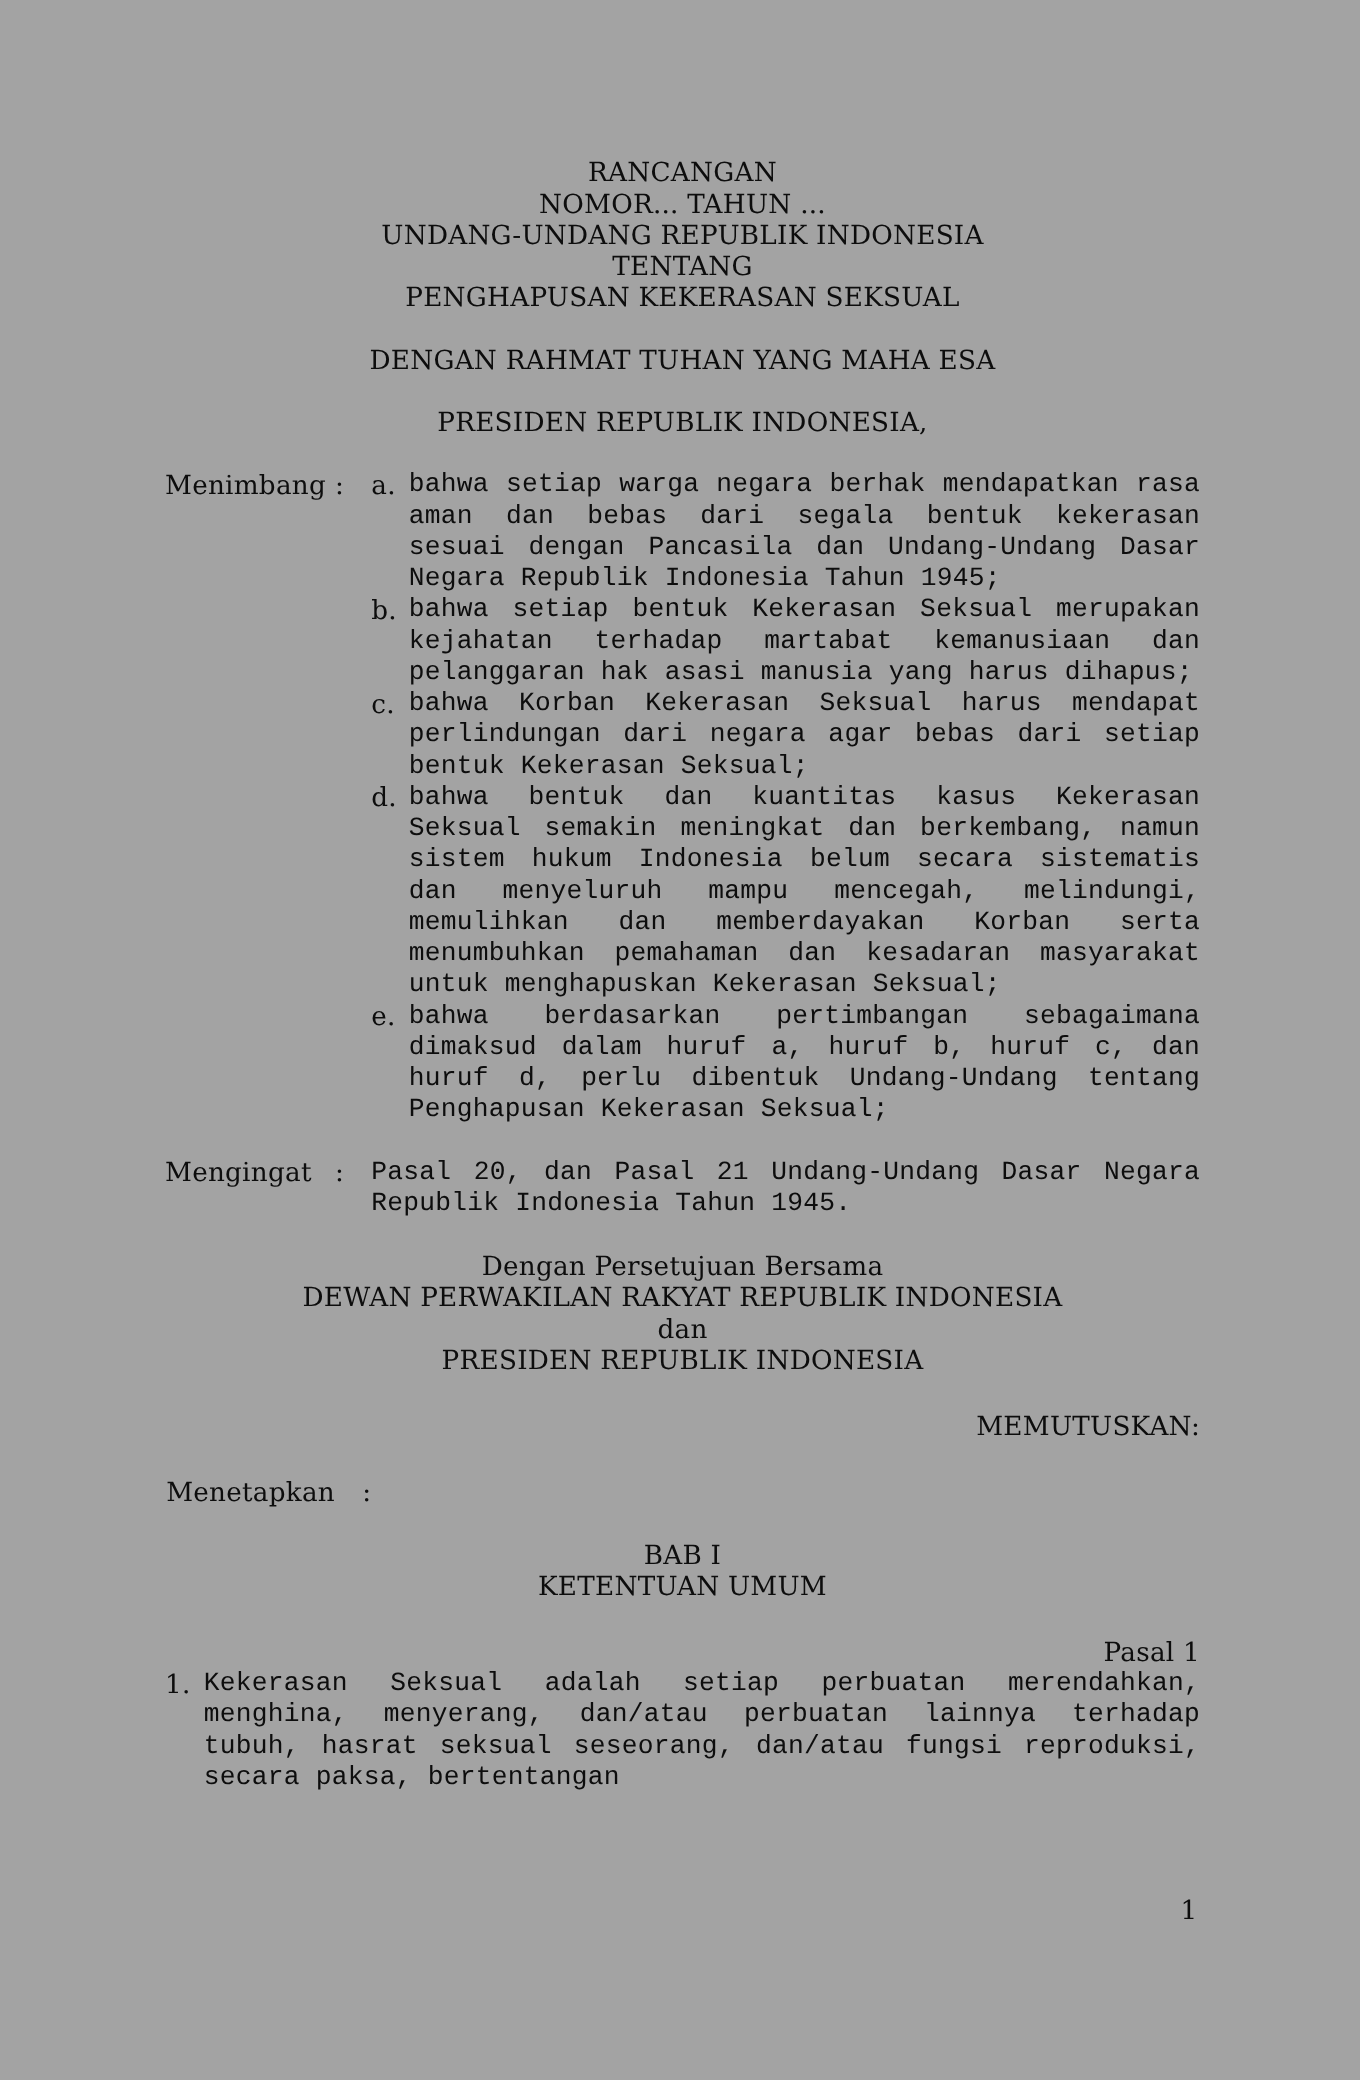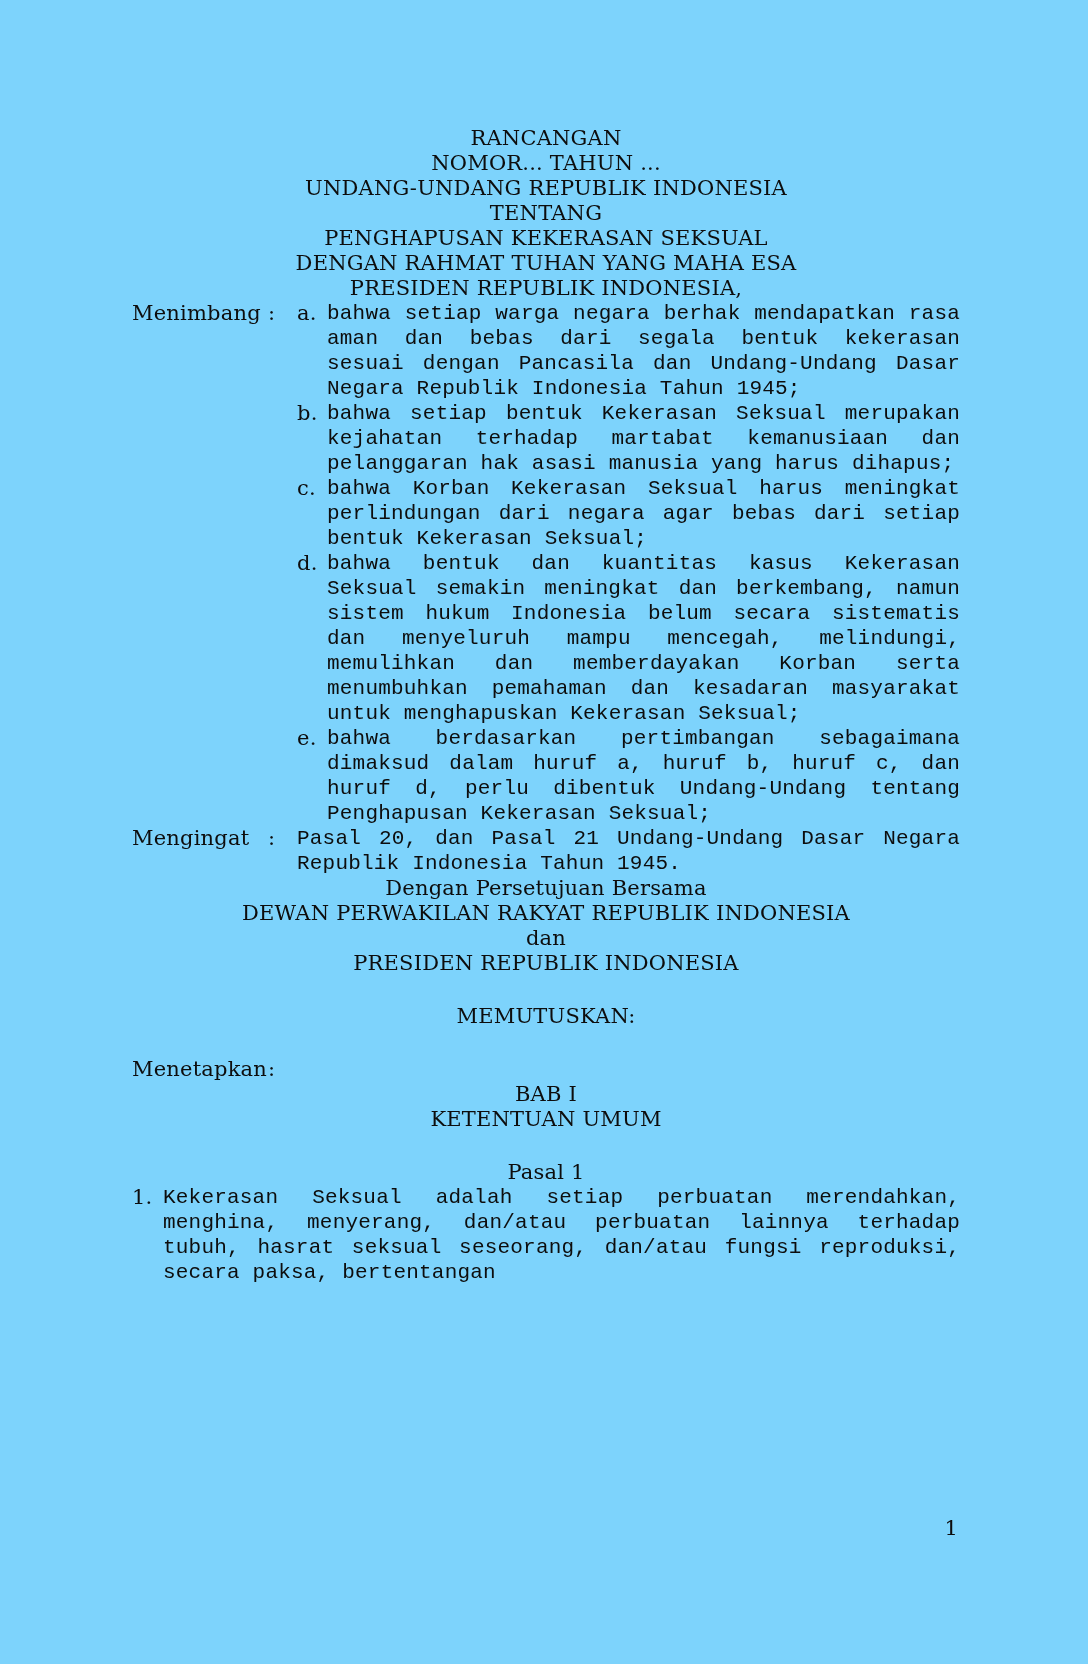--- a/index.html
+++ b/index.html
@@ -2,31 +2,31 @@
 <html><head>
 <meta charset="utf-8">
 <style>
   html, body { margin: 0; padding: 0; background: #ffffff; }
   .page {
     position: relative;
     width: 1088px;
     height: 1664px;
     box-sizing: border-box;
     padding: 126px 128px 0 132px;
-    background: #7dd3fc;
+    background: #a3a3a3;
     color: #0d0d0d;
     font-family: "DejaVu Serif", "Liberation Serif", serif;
     font-size: 21px;
     line-height: 25px;
     letter-spacing: 0.2px;
   }
   .centered { text-align: center; }
   .just { text-align: justify; font-family: Liberation Mono, monospace; }
-  .gap { }
-  .gap2 { margin-top: 28px; }
+  .gap { margin-top: 25px; }
+  .gap2 { margin-top: 28px; text-align: right; }
 
   
   .clause-row {
     display: grid;
     grid-template-columns: 136px 29px 1fr;
     align-items: start;
   }
   .clause-items { }
   .lettered-item {
     display: grid;
@@ -68,21 +68,21 @@
       <div class="lettered-item">
         <div>a.</div>
         <div class="just">bahwa setiap warga negara berhak mendapatkan rasa aman dan bebas dari segala bentuk kekerasan sesuai dengan Pancasila dan Undang-Undang Dasar Negara Republik Indonesia Tahun 1945;</div>
       </div>
       <div class="lettered-item">
         <div>b.</div>
         <div class="just">bahwa setiap bentuk Kekerasan Seksual merupakan kejahatan terhadap martabat kemanusiaan dan pelanggaran hak asasi manusia yang harus dihapus;</div>
       </div>
       <div class="lettered-item">
         <div>c.</div>
-        <div class="just">bahwa Korban Kekerasan Seksual harus meningkat perlindungan dari negara agar bebas dari setiap bentuk Kekerasan Seksual;</div>
+        <div class="just">bahwa Korban Kekerasan Seksual harus mendapat perlindungan dari negara agar bebas dari setiap bentuk Kekerasan Seksual;</div>
       </div>
       <div class="lettered-item">
         <div>d.</div>
         <div class="just">bahwa bentuk dan kuantitas kasus Kekerasan Seksual semakin meningkat dan berkembang, namun sistem hukum Indonesia belum secara sistematis dan menyeluruh mampu mencegah, melindungi, memulihkan dan memberdayakan Korban serta menumbuhkan pemahaman dan kesadaran masyarakat untuk menghapuskan Kekerasan Seksual;</div>
       </div>
       <div class="lettered-item">
         <div>e.</div>
         <div class="just">bahwa berdasarkan pertimbangan sebagaimana dimaksud dalam huruf a, huruf b, huruf c, dan huruf d, perlu dibentuk Undang-Undang tentang Penghapusan Kekerasan Seksual;</div>
       </div>
     </div>

